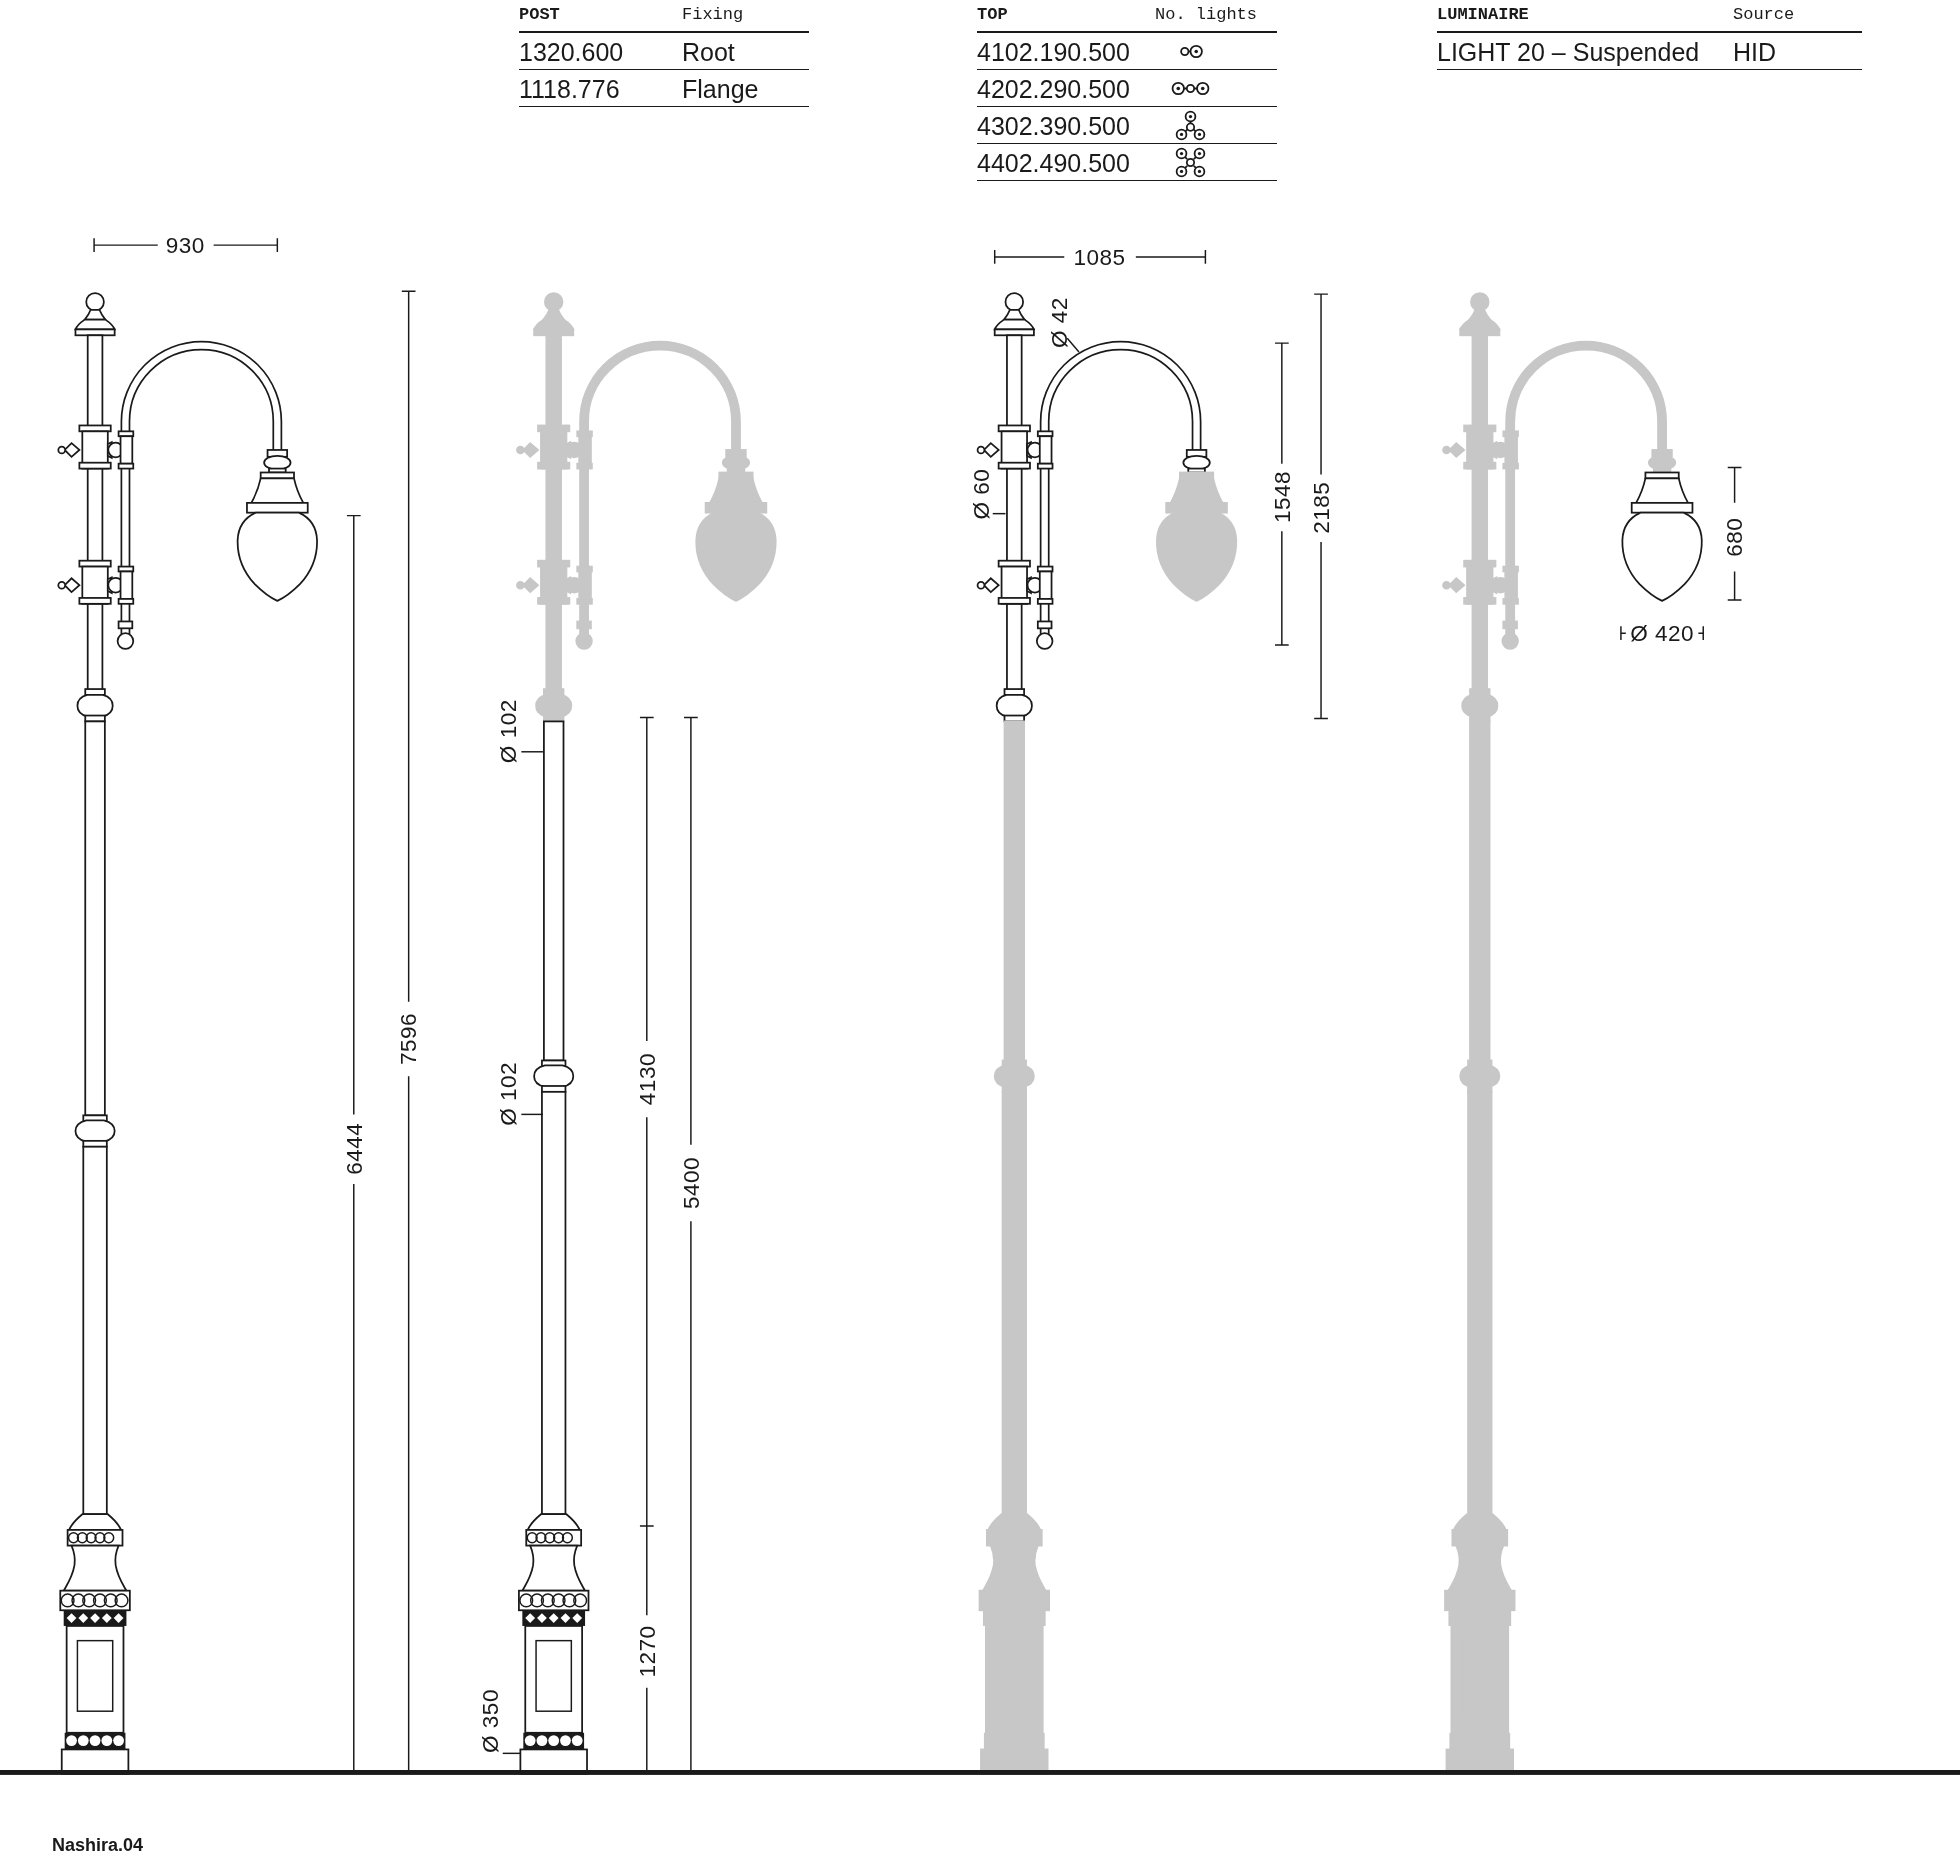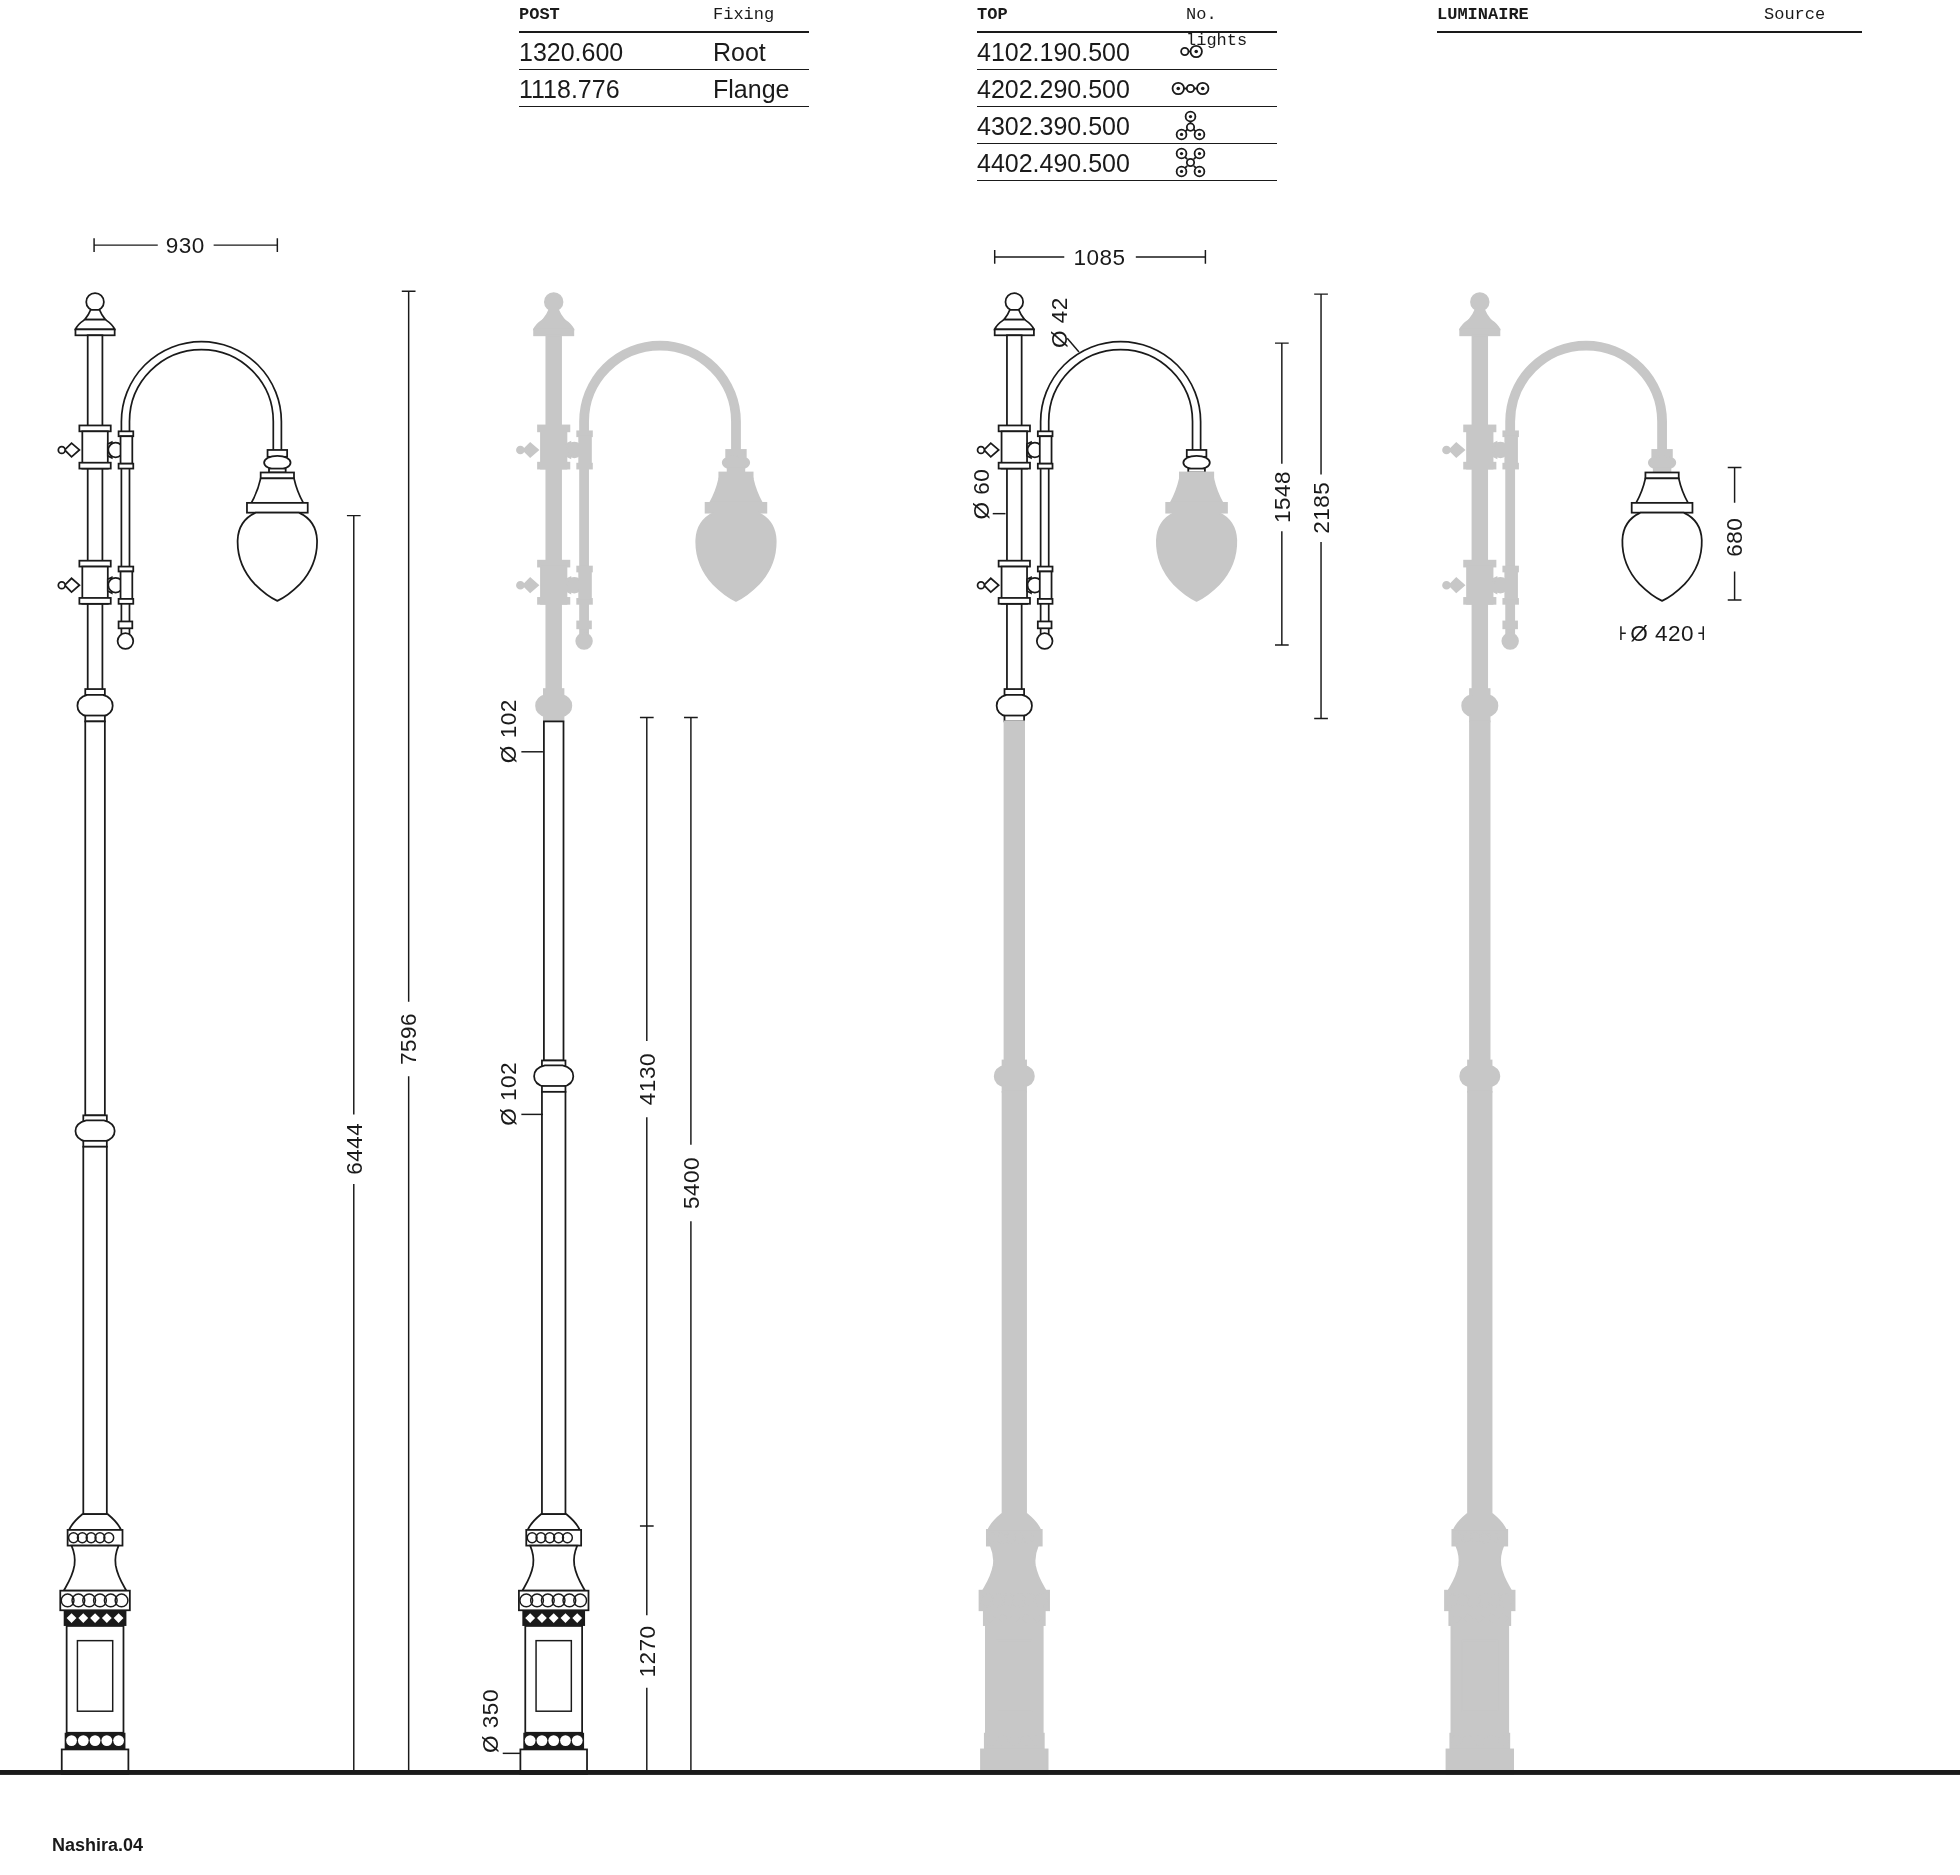--- a/index.html
+++ b/index.html
@@ -25,21 +25,21 @@
   .dim{font-family:"Liberation Sans",sans-serif;font-size:23px;fill:#1a1a1a;
        text-anchor:middle;letter-spacing:.5px;}
 
   
   .tbl{position:absolute;top:2px;}
   .thead{position:relative;height:29px;border-bottom:2.5px solid #1a1a1a;
          font-size:17px;font-weight:700;line-height:25.5px;font-family:Liberation Mono, monospace;}
   .thead .h2{font-weight:400;}
   .trow{position:relative;height:36px;border-bottom:1.5px solid #1a1a1a;
         font-size:25px;line-height:38px;}
-  .c2,.h2{position:absolute;top:0;margin-left:31px;}
+  .c2,.h2{position:absolute;top:0;}
   .rowicon{position:absolute;top:2.9px;width:63px;height:31px;}
   .rowicon circle.o{fill:#fff;stroke:#1a1a1a;stroke-width:2.2;}
   .rowicon circle.dot{fill:#1a1a1a;stroke:none;}
   .rowicon path{fill:none;stroke:#1a1a1a;stroke-width:2.2;}
 
   .product-name{position:absolute;left:52px;top:1835px;font-size:18px;font-weight:700;}
 </style>
 </head>
 <body>
 
@@ -463,17 +463,21 @@
           <circle class="dot" cx="43" cy="30" r="2"></circle>
       </svg>
     </div>
   </div>
 
   <div class="tbl" style="left:1437px;width:425px">
     <div class="thead">
       <span>LUMINAIRE</span>
       <span class="h2" style="left:296px">Source</span>
     </div>
+    <div class="trow">
+      <span>LIGHT 20 – Suspended</span>
+      <span class="c2" style="left:296px">HID</span>
+    </div>
   </div>
 
   <div class="product-name">Nashira.04</div>
 </div>
 
 
 </body></html>

